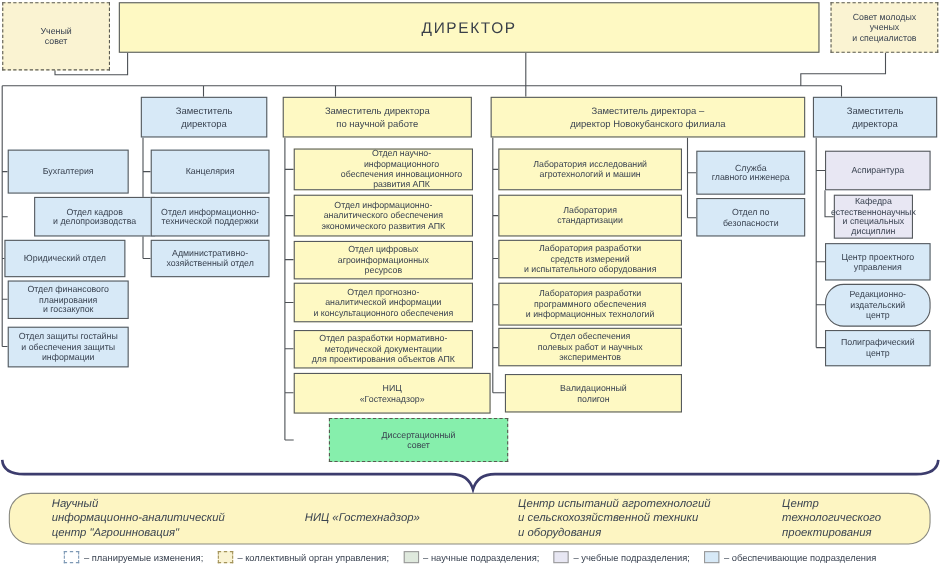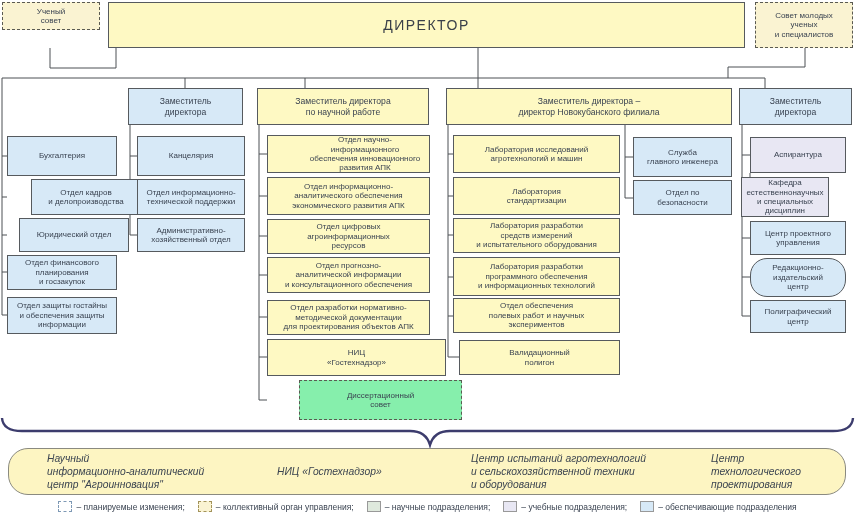--- a/index.html
+++ b/index.html
@@ -45,38 +45,38 @@
          M130,125 V235 M130,156 H137 M130,197 H137 M130,235 H137
          M259,125 V400 M259,154 H267 M259,196 H267 M259,236 H267 M259,275 H267 M259,317 H267 M259,357 H267 M259,400 H267
          M448,125 V357 M448,154 H453 M448,196 H453 M448,235 H453 M448,277 H453 M448,316 H453 M448,357 H459
          M625,125 V198 M625,157 H633 M625,198 H633
          M742,125 V316 M742,155 H750 M742,238 H750 M742,277 H750 M742,316 H750
          M750,173 V197 H758" fill="none" stroke="#4c5055" stroke-width="1"></path>
     <path d="M2,418 Q3,431 22,431 L410,431 Q426,431 430,445 Q434,431 450,431 L833,431 Q852,431 853,418" fill="none" stroke="#3c3c6d" stroke-width="2.4"></path>
   </svg>
 
   <div id="nodes">
-      <div class="node t-collective" style="left: 2px; top: 2px; width: 98px; height: 28px;">Ученый
+      <div class="node t-collective" style="left: 2px; top: 2px; width: 98px; height: 62px;">Ученый
 совет</div>
       <div class="node t-science director" style="left: 108px; top: 2px; width: 637px; height: 46px;">ДИРЕКТОР</div>
       <div class="node t-collective" style="left: 755px; top: 2px; width: 98px; height: 46px;">Совет молодых
 ученых
 и специалистов</div>
       <div class="node t-support deputy" style="left: 128px; top: 88px; width: 115px; height: 37px;">Заместитель
 директора</div>
       <div class="node t-science deputy" style="left: 257px; top: 88px; width: 172px; height: 37px;">Заместитель директора
 по научной работе</div>
       <div class="node t-science deputy" style="left: 446px; top: 88px; width: 286px; height: 37px;">Заместитель директора –
 директор Новокубанского филиала</div>
       <div class="node t-support deputy" style="left: 739px; top: 88px; width: 113px; height: 37px;">Заместитель
 директора</div>
       <div class="node t-support" style="left: 7px; top: 136px; width: 110px; height: 40px;">Бухгалтерия</div>
       <div class="node t-support" style="left: 7px; top: 179px; width: 110px; height: 36px; margin-left: 24px;">Отдел кадров
 и делопроизводства</div>
-      <div class="node t-support" style="left: 19px; top: 218px; width: 110px; height: 34px;">Юридический отдел</div>
+      <div class="node t-support" style="left: 4px; top: 218px; width: 110px; height: 34px;">Юридический отдел</div>
       <div class="node t-support" style="left: 7px; top: 255px; width: 110px; height: 35px;">Отдел финансового
 планирования
 и госзакупок</div>
       <div class="node t-support" style="left: 7px; top: 297px; width: 110px; height: 37px;">Отдел защиты гостайны
 и обеспечения защиты
 информации</div>
       <div class="node t-support" style="left: 137px; top: 136px; width: 108px; height: 40px;">Канцелярия</div>
       <div class="node t-support" style="left: 137px; top: 179px; width: 108px; height: 36px;">Отдел информационно-
 технической поддержки</div>
       <div class="node t-support" style="left: 137px; top: 218px; width: 108px; height: 34px;">Административно-
@@ -113,21 +113,21 @@
       <div class="node t-science" style="left: 453px; top: 298px; width: 167px; height: 35px;">Отдел обеспечения
 полевых работ и научных
 экспериментов</div>
       <div class="node t-science" style="left: 459px; top: 340px; width: 161px; height: 35px;">Валидационный
 полигон</div>
       <div class="node t-support" style="left: 633px; top: 137px; width: 99px; height: 40px;">Служба
 главного инженера</div>
       <div class="node t-support" style="left: 633px; top: 180px; width: 99px; height: 35px;">Отдел по
 безопасности</div>
       <div class="node t-education" style="left: 750px; top: 137px; width: 96px; height: 36px;">Аспирантура</div>
-      <div class="node t-education" style="left: 741px; top: 177px; width: 88px; height: 40px;">Кафедра
+      <div class="node t-education" style="left: 758px; top: 177px; width: 72px; height: 40px;">Кафедра
 естественнонаучных
 и специальных
 дисциплин</div>
       <div class="node t-support" style="left: 750px; top: 221px; width: 96px; height: 34px;">Центр проектного
 управления</div>
       <div class="node t-support" style="left: 750px; top: 258px; width: 96px; height: 39px; border-radius: 17px;">Редакционно-
 издательский
 центр</div>
       <div class="node t-support" style="left: 750px; top: 300px; width: 96px; height: 33px;">Полиграфический
 центр</div>

